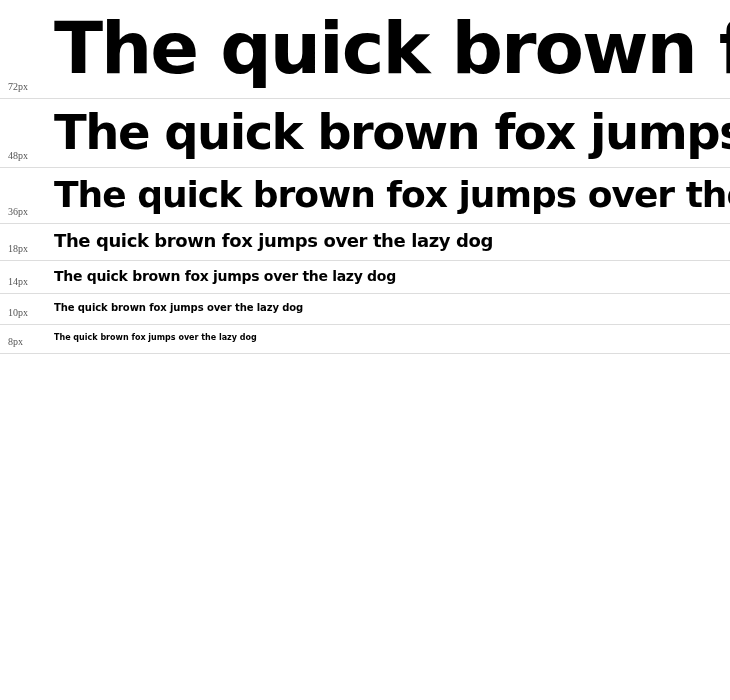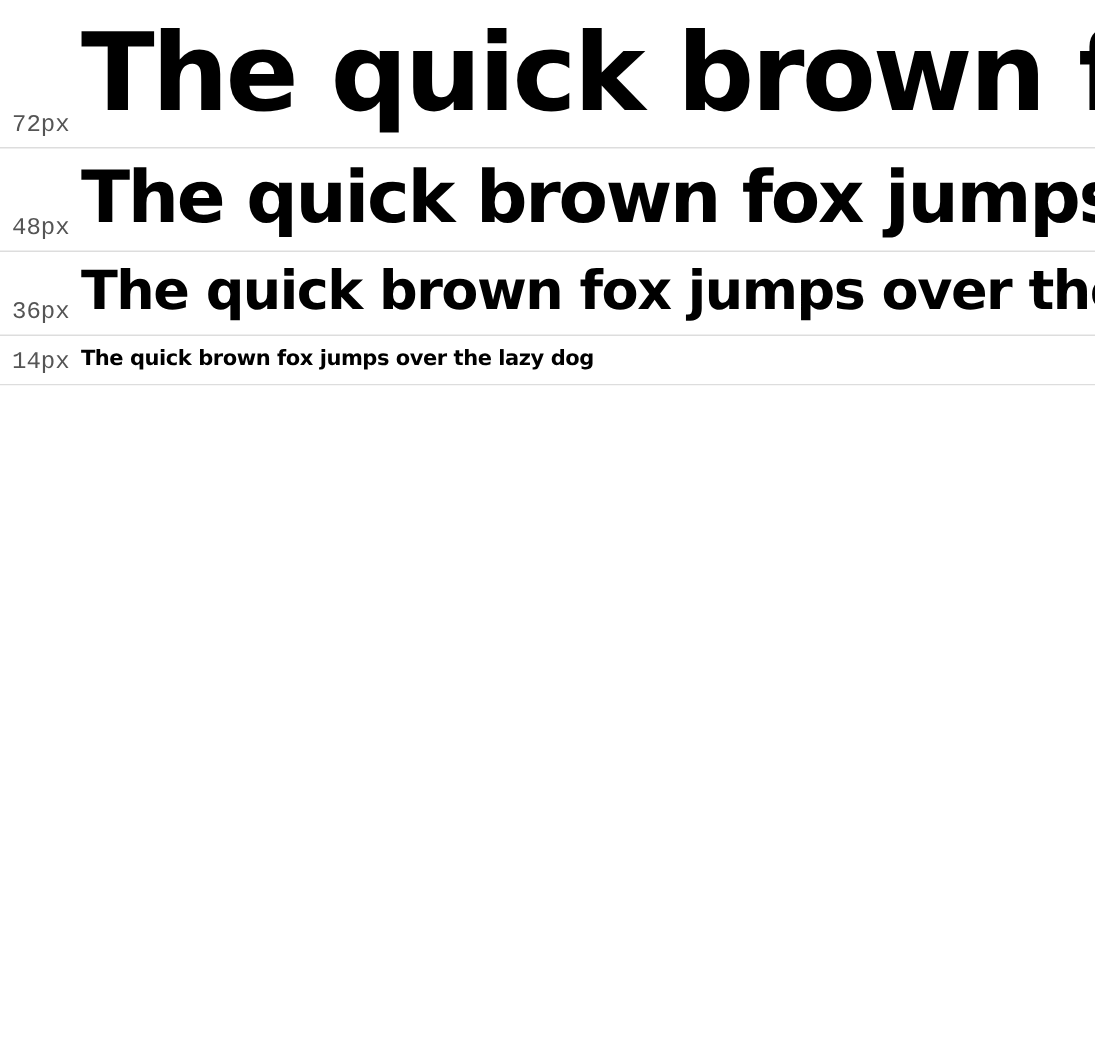--- a/index.html
+++ b/index.html
@@ -19,22 +19,22 @@
     table-layout: fixed;
   }
   .size-row {
     border-bottom: 1px solid #dddddd;
   }
   .size-label-cell {
     width: 46px;
     vertical-align: bottom;
     padding: 0 0 6px 8px;
     color: #555555;
-    font-size: 16px;
-    font-family: Liberation Mono, monospace;
+    font-size: 10px;
+    font-family: Liberation Serif, serif;
     white-space: nowrap;
     margin-left: 40px;
   }
   .sample-cell {
     vertical-align: bottom;
     padding: 0 0 2px 0;
     white-space: nowrap;
     overflow: hidden;
     color: #000000;
     font-family: "DejaVu Sans", sans-serif;
@@ -66,18 +66,30 @@
     </tr>
     <tr class="size-row">
       <td class="size-label-cell">48px</td>
       <td class="sample-cell s48">The quick brown fox jumps over the lazy dog</td>
     </tr>
     <tr class="size-row">
       <td class="size-label-cell">36px</td>
       <td class="sample-cell s36">The quick brown fox jumps over the lazy dog</td>
     </tr>
     <tr class="size-row">
+      <td class="size-label-cell">18px</td>
+      <td class="sample-cell s18">The quick brown fox jumps over the lazy dog</td>
+    </tr>
+    <tr class="size-row">
       <td class="size-label-cell">14px</td>
       <td class="sample-cell s14">The quick brown fox jumps over the lazy dog</td>
+    </tr>
+    <tr class="size-row">
+      <td class="size-label-cell">10px</td>
+      <td class="sample-cell s10">The quick brown fox jumps over the lazy dog</td>
+    </tr>
+    <tr class="size-row">
+      <td class="size-label-cell">8px</td>
+      <td class="sample-cell s8">The quick brown fox jumps over the lazy dog</td>
     </tr>
   </tbody>
 </table>
 <div class="filler"></div>
 
 </body></html>

